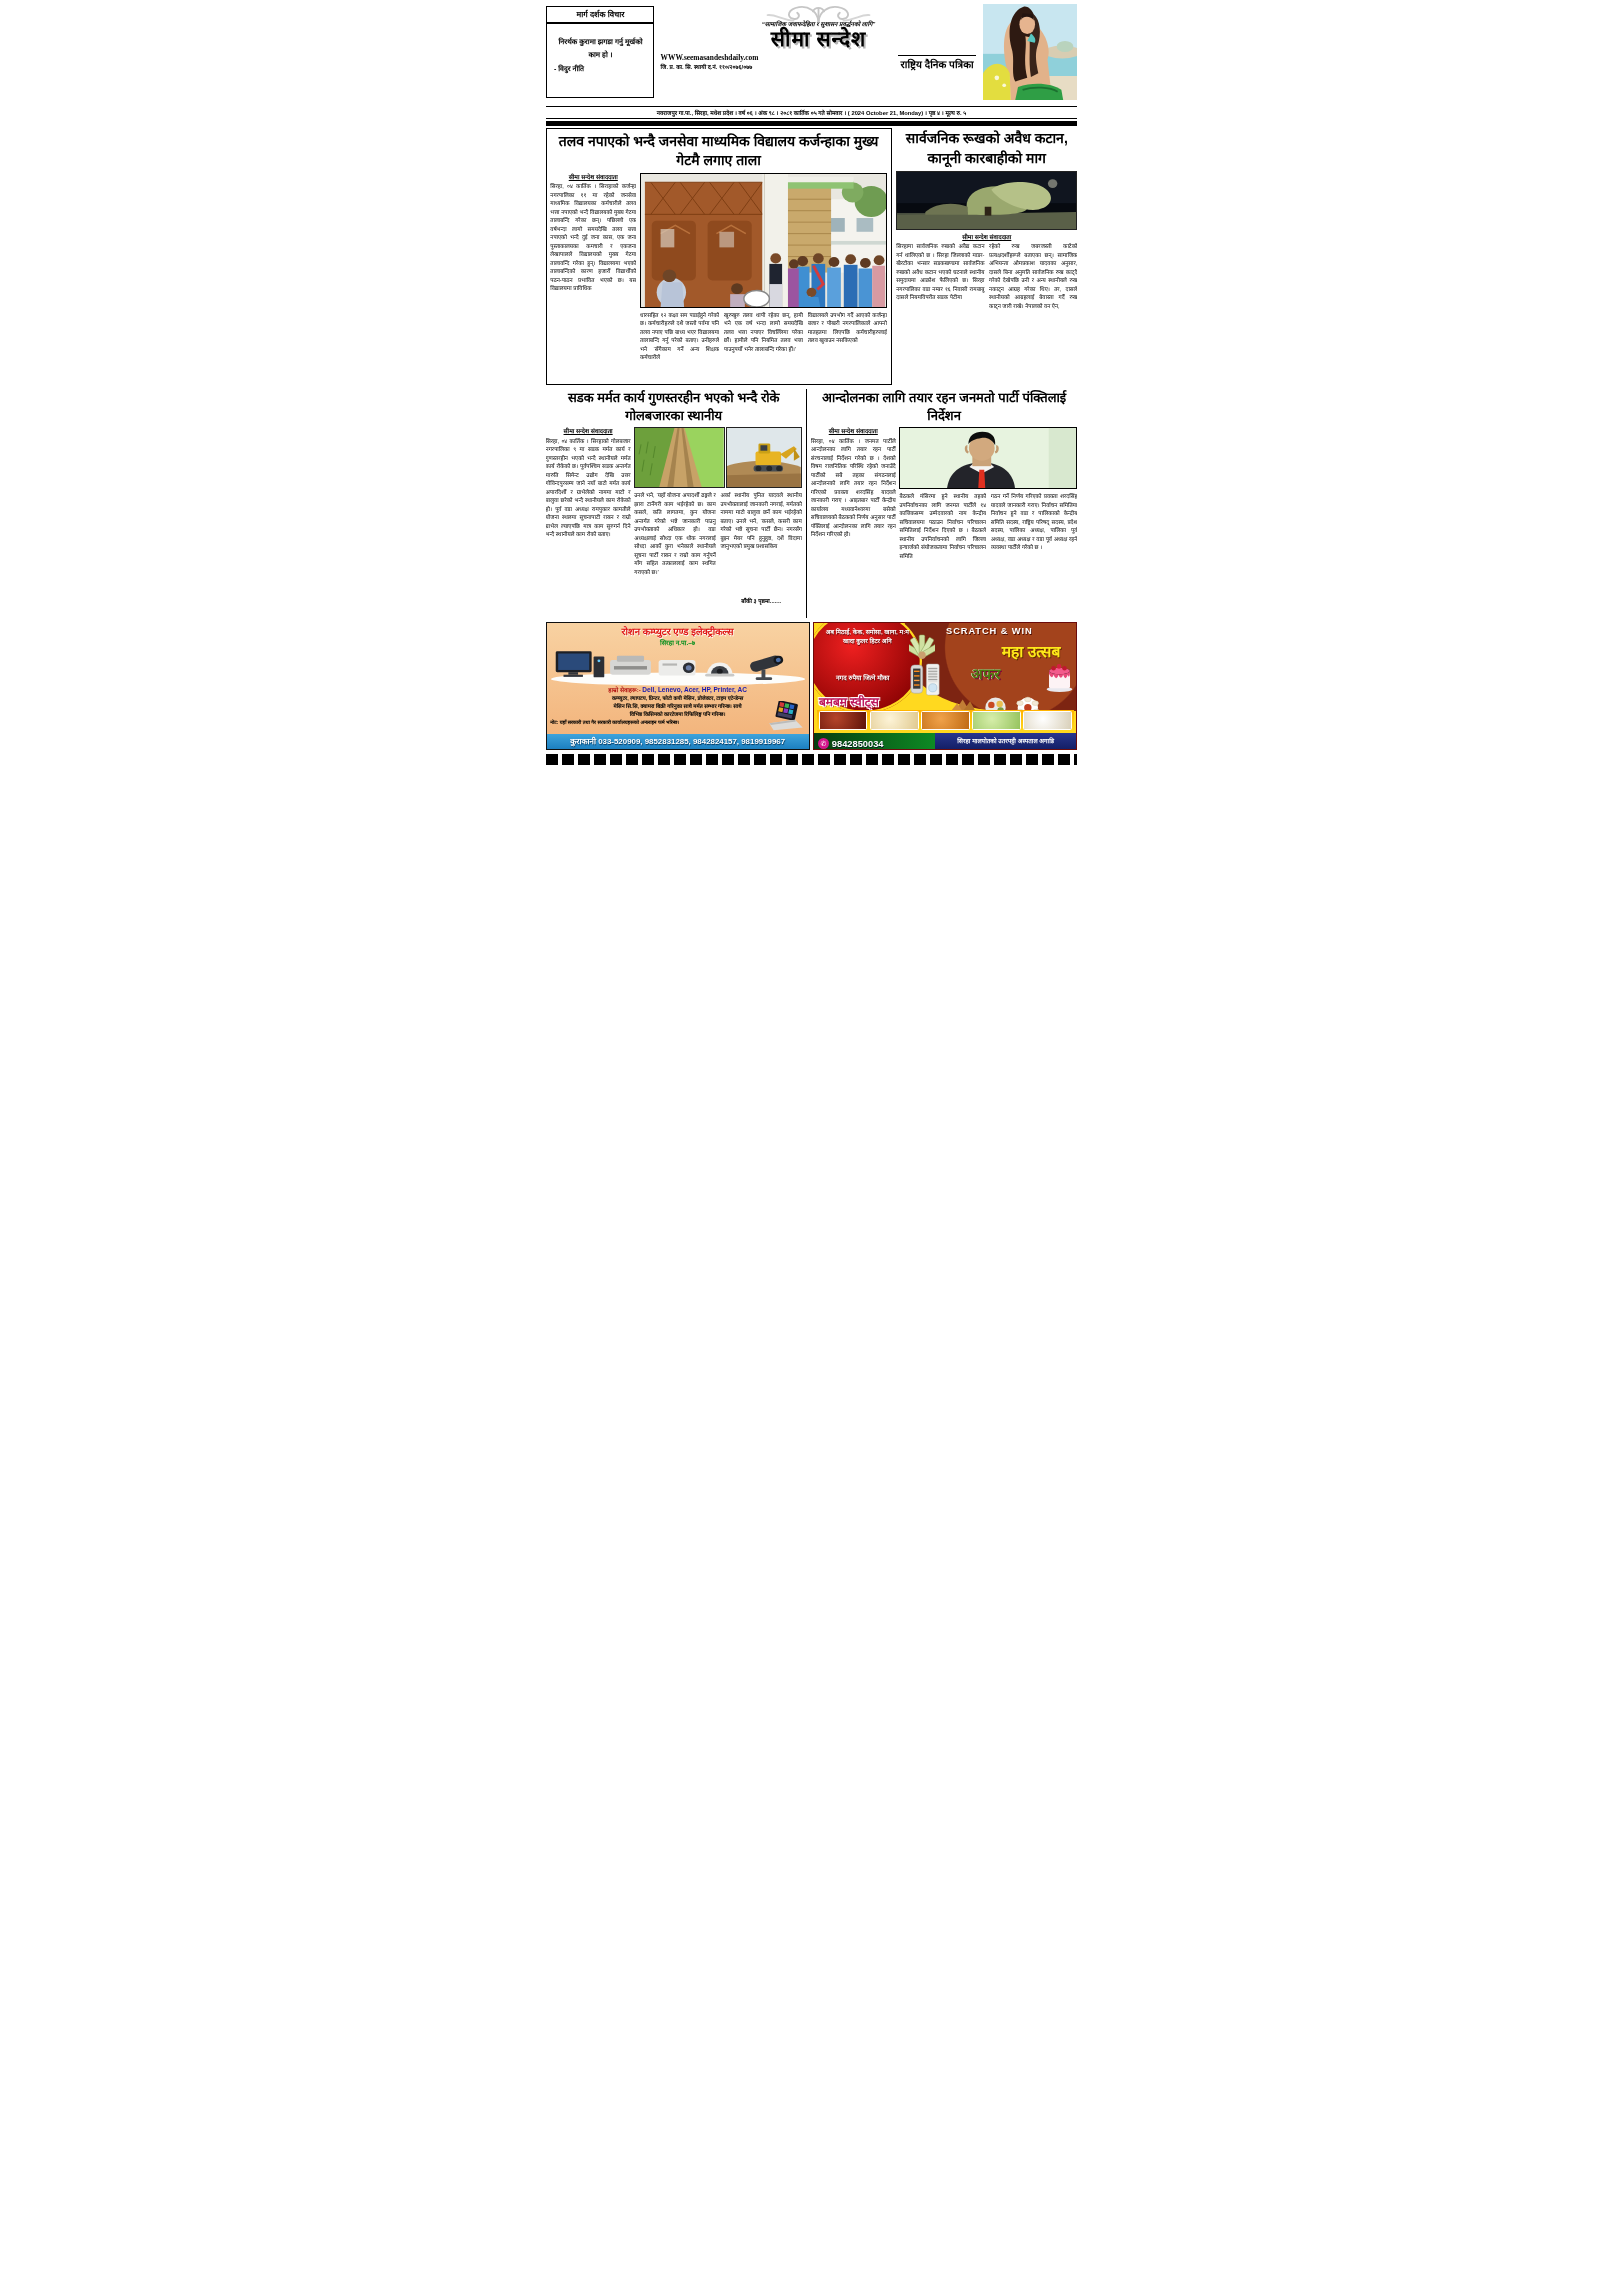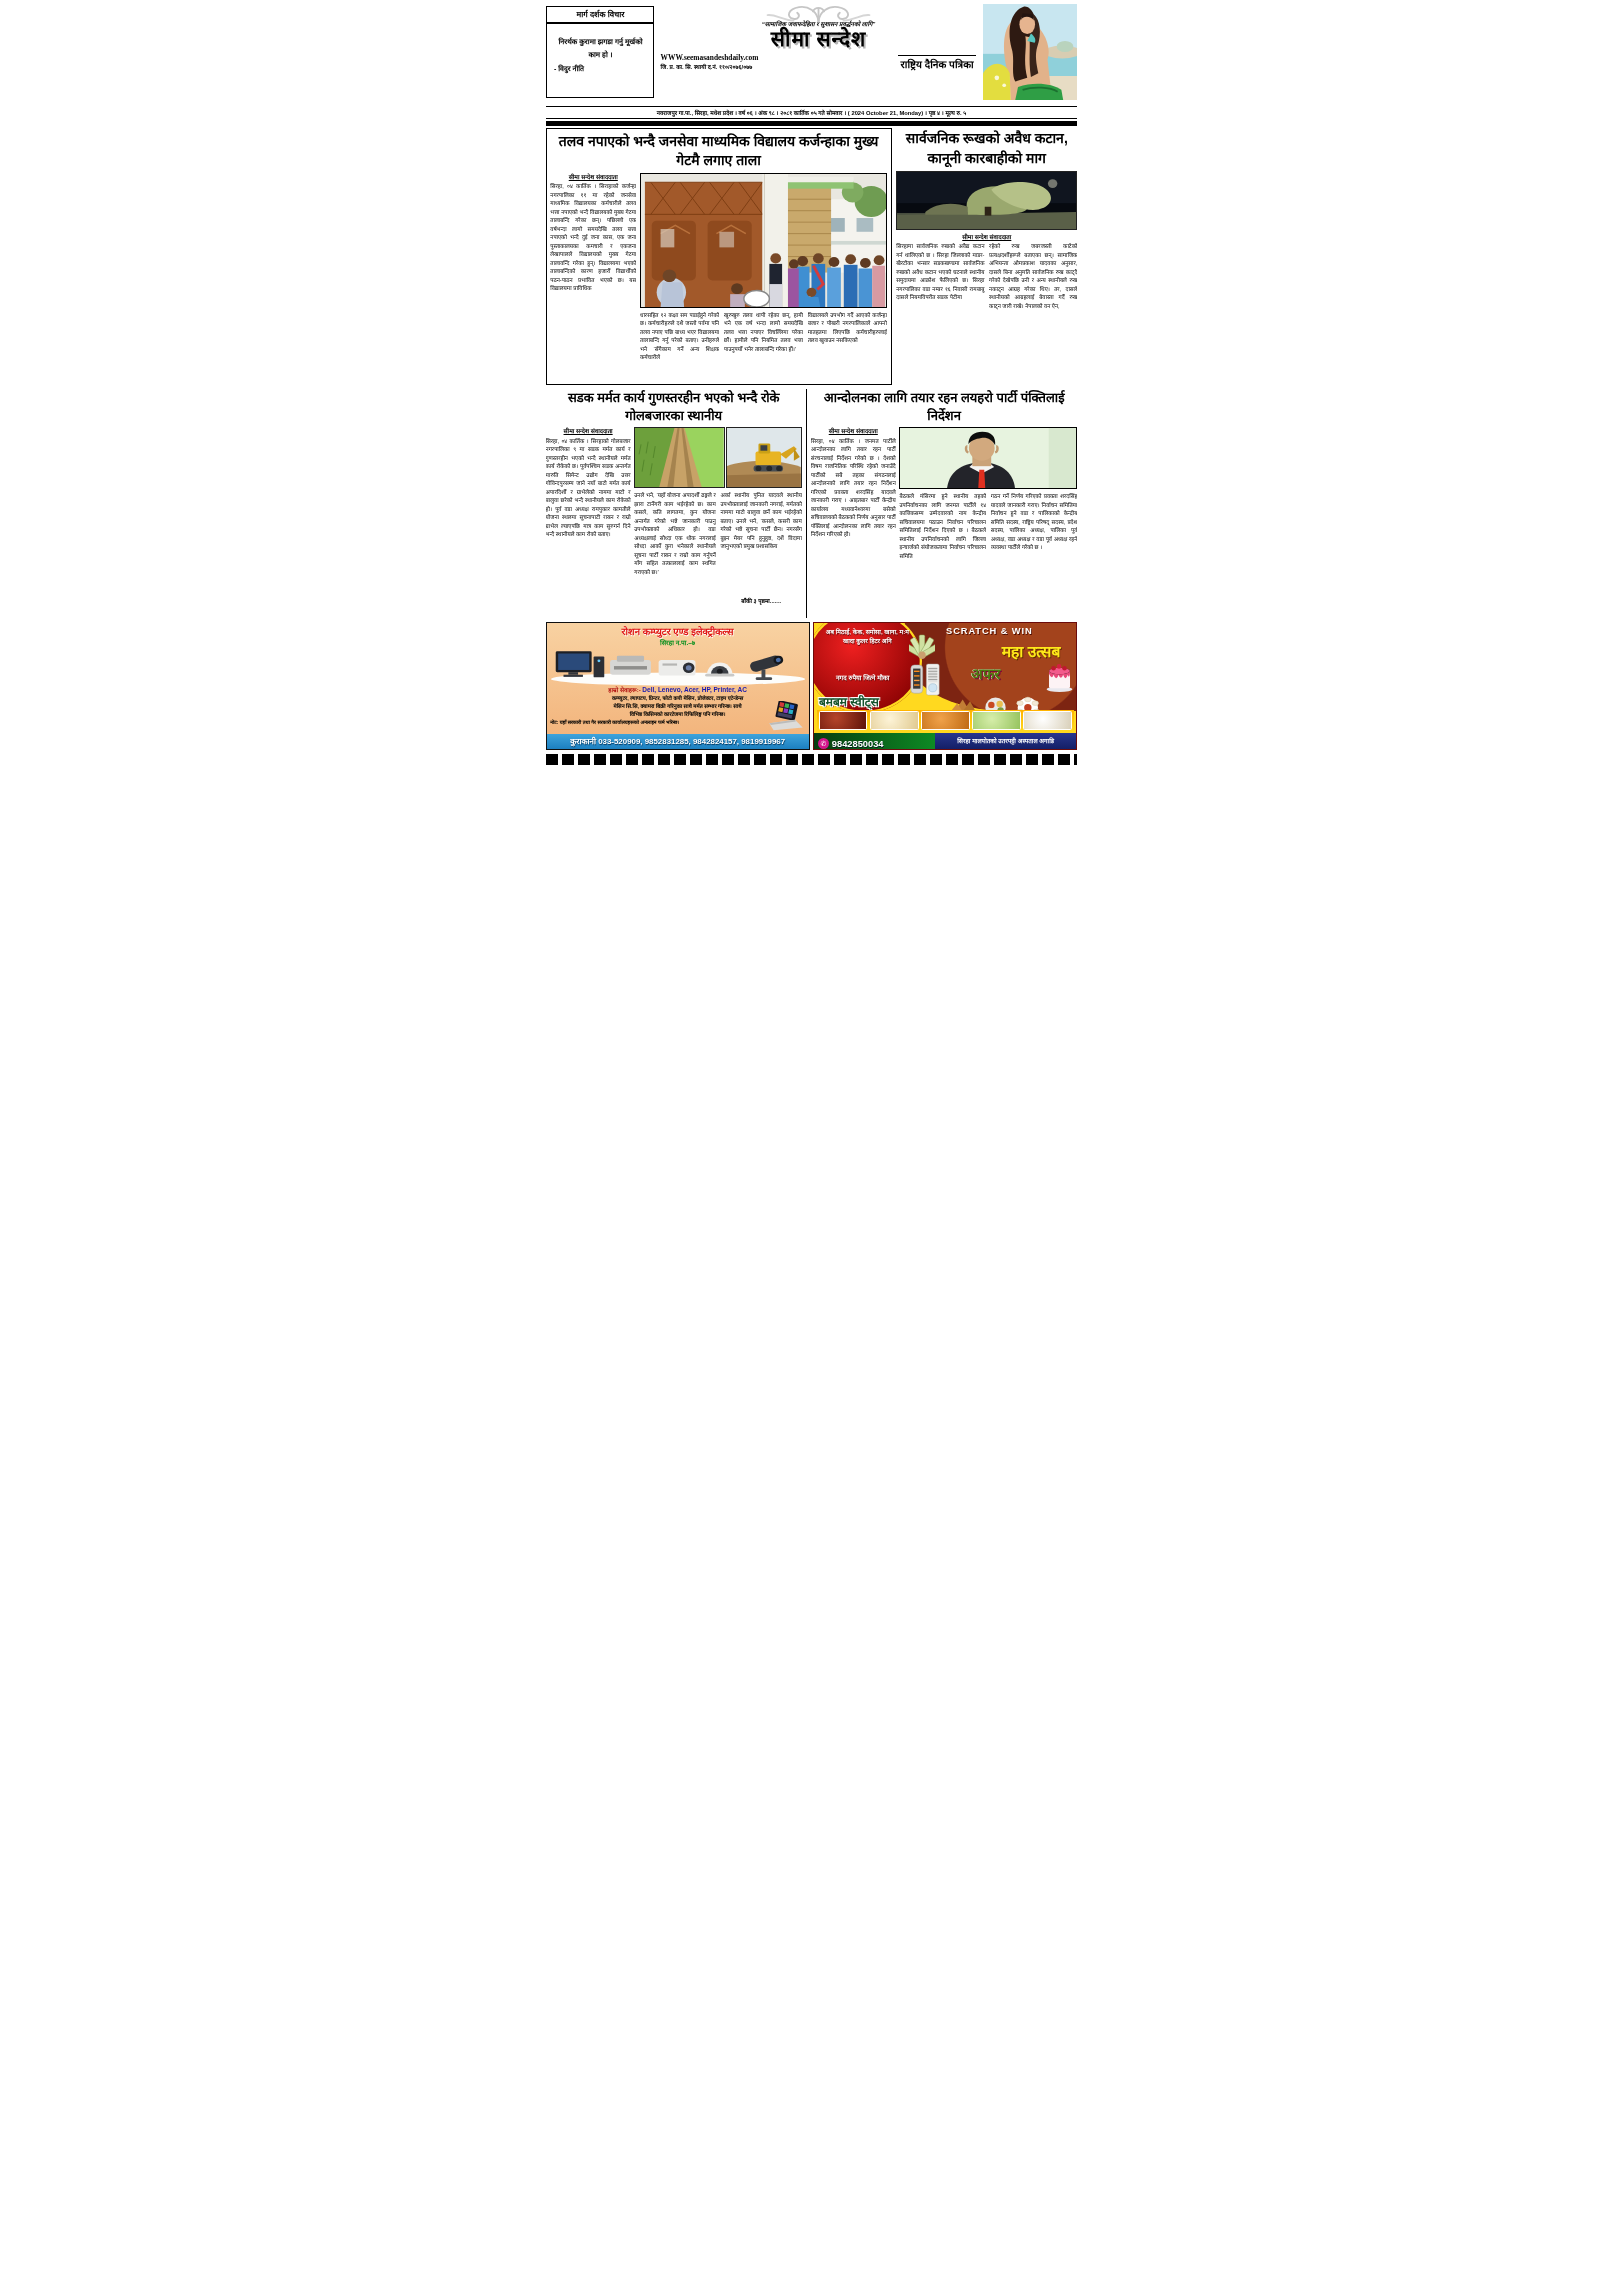--- a/index.html
+++ b/index.html
@@ -81,21 +81,21 @@
   .adc-laptop { position:absolute; right:2.8px; bottom:18.5px; width:40px; height:30px; }
 
   .ad-sweets { flex:1; border:1.9px solid #6b0b0b; background:#ffd91f; position:relative; overflow:hidden; }
   .ads-maroon { position:absolute; right:-14px; top:-18.5px; width:185px; height:106px; background:radial-gradient(circle at 60% 40%,#a3431c 0 55%,#7d2412 56%); border-radius:0 0 0 55%; }
   .ads-blob { position:absolute; left:-8.3px; top:-14px; width:116px; height:104px; background:radial-gradient(circle at 40% 35%,#ef2020,#8f0404 75%); border-radius:50%; box-shadow:0 0 0 2.3px #ffd91f inset; }
   .ads-offer { position:absolute; left:6.5px; top:4.6px; width:93px; color:#fff; font-weight:900; font-size:6.2px; text-align:center; line-height:1.45; text-shadow:0.5px 0.5px 0.5px #5e0000; }
   .ads-cash { position:absolute; left:1.9px; top:50px; width:93px; color:#fff; font-weight:900; font-size:6.5px; text-align:center; text-shadow:0.5px 0.5px 0.5px #5e0000; }
   .ads-scratch { position:absolute; right:17.6px; top:2.8px; width:139px; text-align:center; color:#fff; font-weight:900; font-size:9.3px; letter-spacing:0.9px; text-shadow:0.9px 0.9px 0 #4d0d00; }
   .ads-maha { position:absolute; right:16px; top:16.7px; width:134px; text-align:right; color:#ffe81a; font-weight:900; font-size:15.7px; text-shadow:0.9px 0.9px 0 #5e2a00,-0.5px -0.5px 0 #8a5400; }
   .ads-afar { position:absolute; right:44px; top:40px; width:93px; text-align:center; color:#4d7c0f; font-weight:900; font-size:15px; text-shadow:0.9px 0.9px 0 #7c0b38,-0.5px -0.5px 0 #fff; }
-  .ads-shop { position:absolute; left:4.6px; top:70px; font-weight:900; font-size:12px; color:#14532d; text-shadow:-0.9px -0.9px 0 #fff,0.9px -0.9px 0 #fff,-0.9px 0.9px 0 #fff,0.9px 0.9px 0 #fff,1.4px 1.4px 0 #7c0000; }
+  .ads-shop { position:absolute; left:4.6px; top:70px; font-weight:900; font-size:12px; color:#be185d; text-shadow:-0.9px -0.9px 0 #fff,0.9px -0.9px 0 #fff,-0.9px 0.9px 0 #fff,0.9px 0.9px 0 #fff,1.4px 1.4px 0 #7c0000; }
   .ads-money { position:absolute; left:95px; top:8.3px; width:26px; height:29px; }
   .ads-heater { position:absolute; left:95px; top:40px; width:32px; height:34px; }
   .ads-cake { position:absolute; right:2.8px; top:37px; width:29px; height:32px; }
   .ads-foods { position:absolute; right:32px; top:69px; width:97px; height:26px; }
   .ads-thumbs { position:absolute; left:2.8px; bottom:17.6px; right:2.8px; height:22px; display:flex; gap:2.3px; background:linear-gradient(#ffb300,#ffd91f); padding:1.4px; }
   .thumb { flex:1; border:0.9px solid #fff; border-radius:1.4px; }
   .t1 { background:radial-gradient(circle at 35% 35%,#b5442a,#5e1208); }
   .t2 { background:radial-gradient(circle at 40% 40%,#fdf4d8,#e0c98f); }
   .t3 { background:radial-gradient(circle at 40% 40%,#f0a24a,#c06a12); }
   .t4 { background:radial-gradient(circle at 40% 40%,#d6eeaa,#96c35e); }
@@ -329,21 +329,21 @@
             <div>
               <p class="np" style="height:105px">अर्का स्थानीय पुनित यादवले स्थानीय उपभोक्तालाई जानकारी नगराई, मर्मतको नाममा माटो बालुवा छर्ने काम भईरहेको बताए। उनले भने, ‘कसले, कसरी काम गरेको भन्ने सूचना पार्टी छैन। नगरसँग बुझ्न मेयर पनि हुनुहुन्न, दशैं विदामा जानुभएको प्रमुख प्रशासकिय</p>
               <div class="cont">बाँकी ३ पृष्ठमा.......</div>
             </div>
           </div>
         </div>
       </div>
     </article>
 
     <article class="art-janamat">
-      <h1 class="headline h-md">आन्दोलनका लागि तयार रहन लयहरो पार्टी पंक्तिलाई निर्देशन</h1>
+      <h1 class="headline h-md">आन्दोलनका लागि तयार रहन जनमतो पार्टी पंक्तिलाई निर्देशन</h1>
       <div class="r2-body">
         <div class="r2-col1">
           <div class="reporter">सीमा सन्देश संवाददाता</div>
           <p class="np" style="height:172px">सिरहा, ०४ कार्तिक । जनमत पार्टीले आन्दोलनका लागि तयार रहन पार्टी संरचनालाई निर्देशन गरेको छ । देशको विषम राजनितिक परिस्थि रहेको जनाउँदै पार्टीको सबै तहका संगठनलाई आन्दोलनको लागि तयार रहन निर्देशन गरिएको प्रवक्ता शरदसिंह यादवले जानकारी गराए । आइतबार पार्टी केन्द्रीय कार्यालय मध्यवानेश्वरमा बसेको सचिवालयको बैठकको निर्णय अनुसार पार्टी पंक्तिलाई आन्दोलनका लागि तयार रहन निर्देशन गरिएको हो।</p>
         </div>
         <div class="r2-right">
           <svg class="photo jm-photo" viewBox="0 0 355 132" preserveAspectRatio="none">
             <rect width="355" height="132" fill="#e7f3df"></rect>
             <rect x="300" y="0" width="55" height="132" fill="#d8e8cf"></rect>
             <path d="M95 132 C100 92 130 76 165 76 C200 76 228 94 232 132 Z" fill="#23242a"></path>

